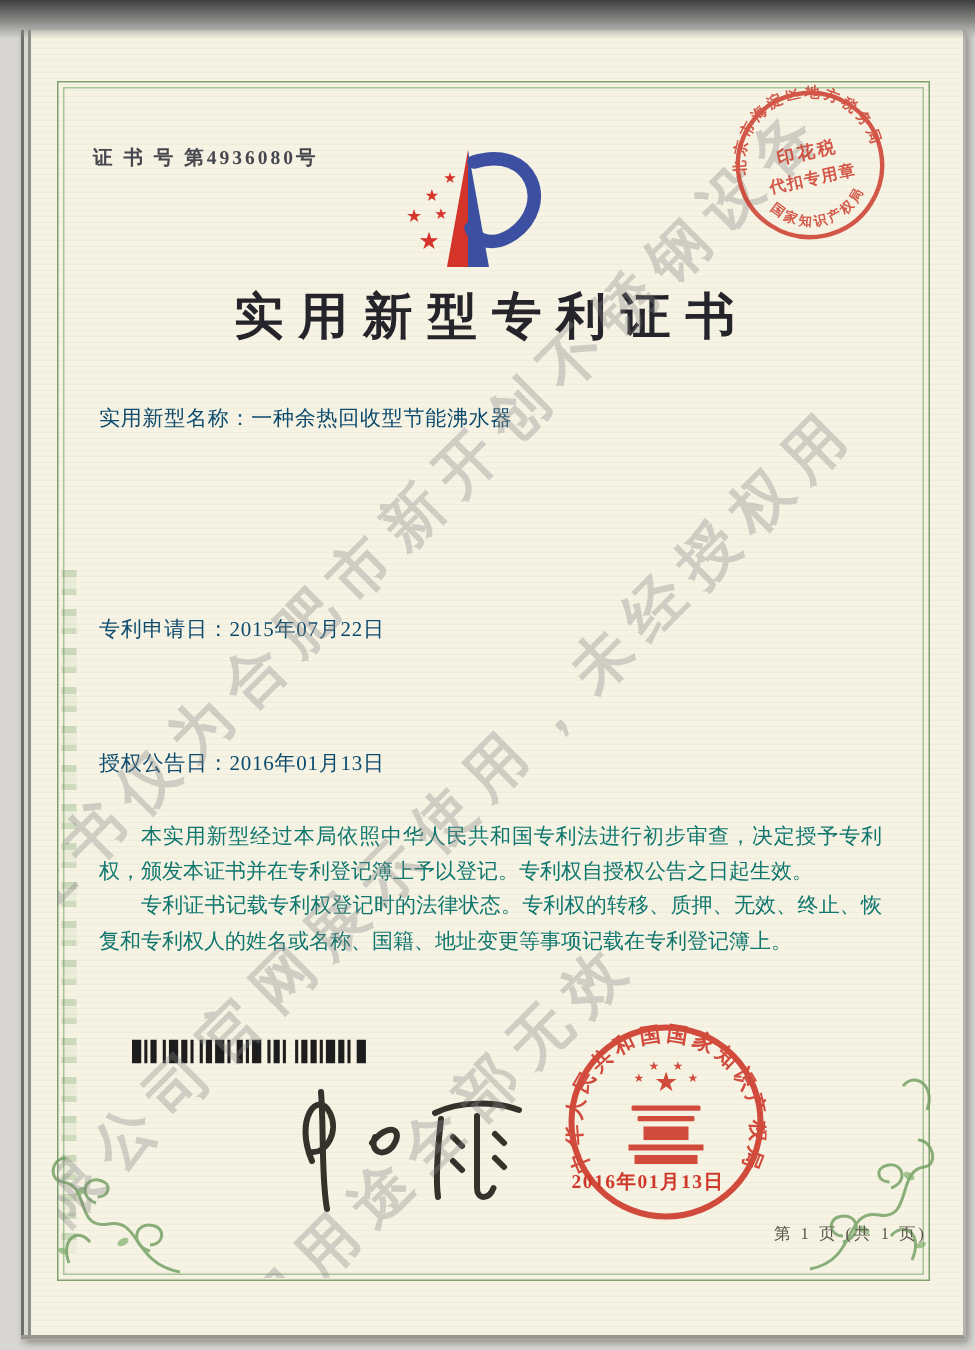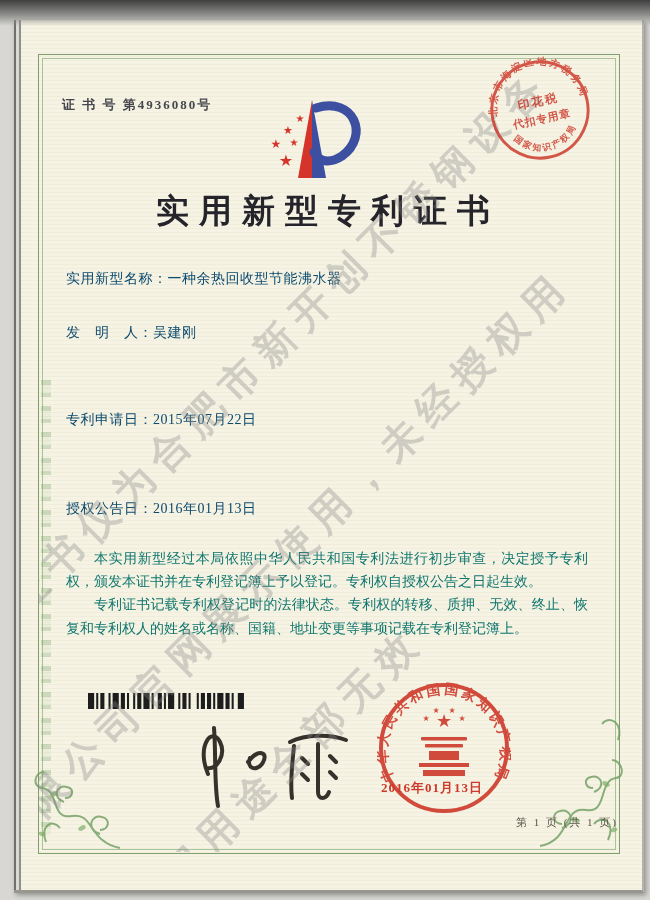--- a/index.html
+++ b/index.html
@@ -102,21 +102,20 @@
       <text x="40" y="38" font-size="11">★</text>
       <text x="28" y="52" font-size="12">★</text>
       <text x="46" y="50" font-size="10">★</text>
       <text x="38" y="70" font-size="16">★</text>
     </g>
   </svg>
 
   <div class="title">实用新型专利证书</div>
 
   <div class="field f1"><span>实用新型名称：</span><span>一种余热回收型节能沸水器</span></div>
-  <div class="field f2"><span>发　明　人：</span><span>吴建刚</span></div>
   <div class="field f4"><span>专利申请日：</span><span>2015年07月22日</span></div>
   <div class="field f6"><span>授权公告日：</span><span>2016年01月13日</span></div>
 
   <div class="body-text">
     <p>本实用新型经过本局依照中华人民共和国专利法进行初步审查，决定授予专利权，颁发本证书并在专利登记簿上予以登记。专利权自授权公告之日起生效。</p>
     <p>专利证书记载专利权登记时的法律状态。专利权的转移、质押、无效、终止、恢复和专利权人的姓名或名称、国籍、地址变更等事项记载在专利登记簿上。</p>
   </div>
 
   <svg class="barcode" id="barcode" preserveAspectRatio="none" viewBox="0 0 77 18">
       <rect x="0" y="0" width="3" height="18" fill="#1d1d1d"></rect>

